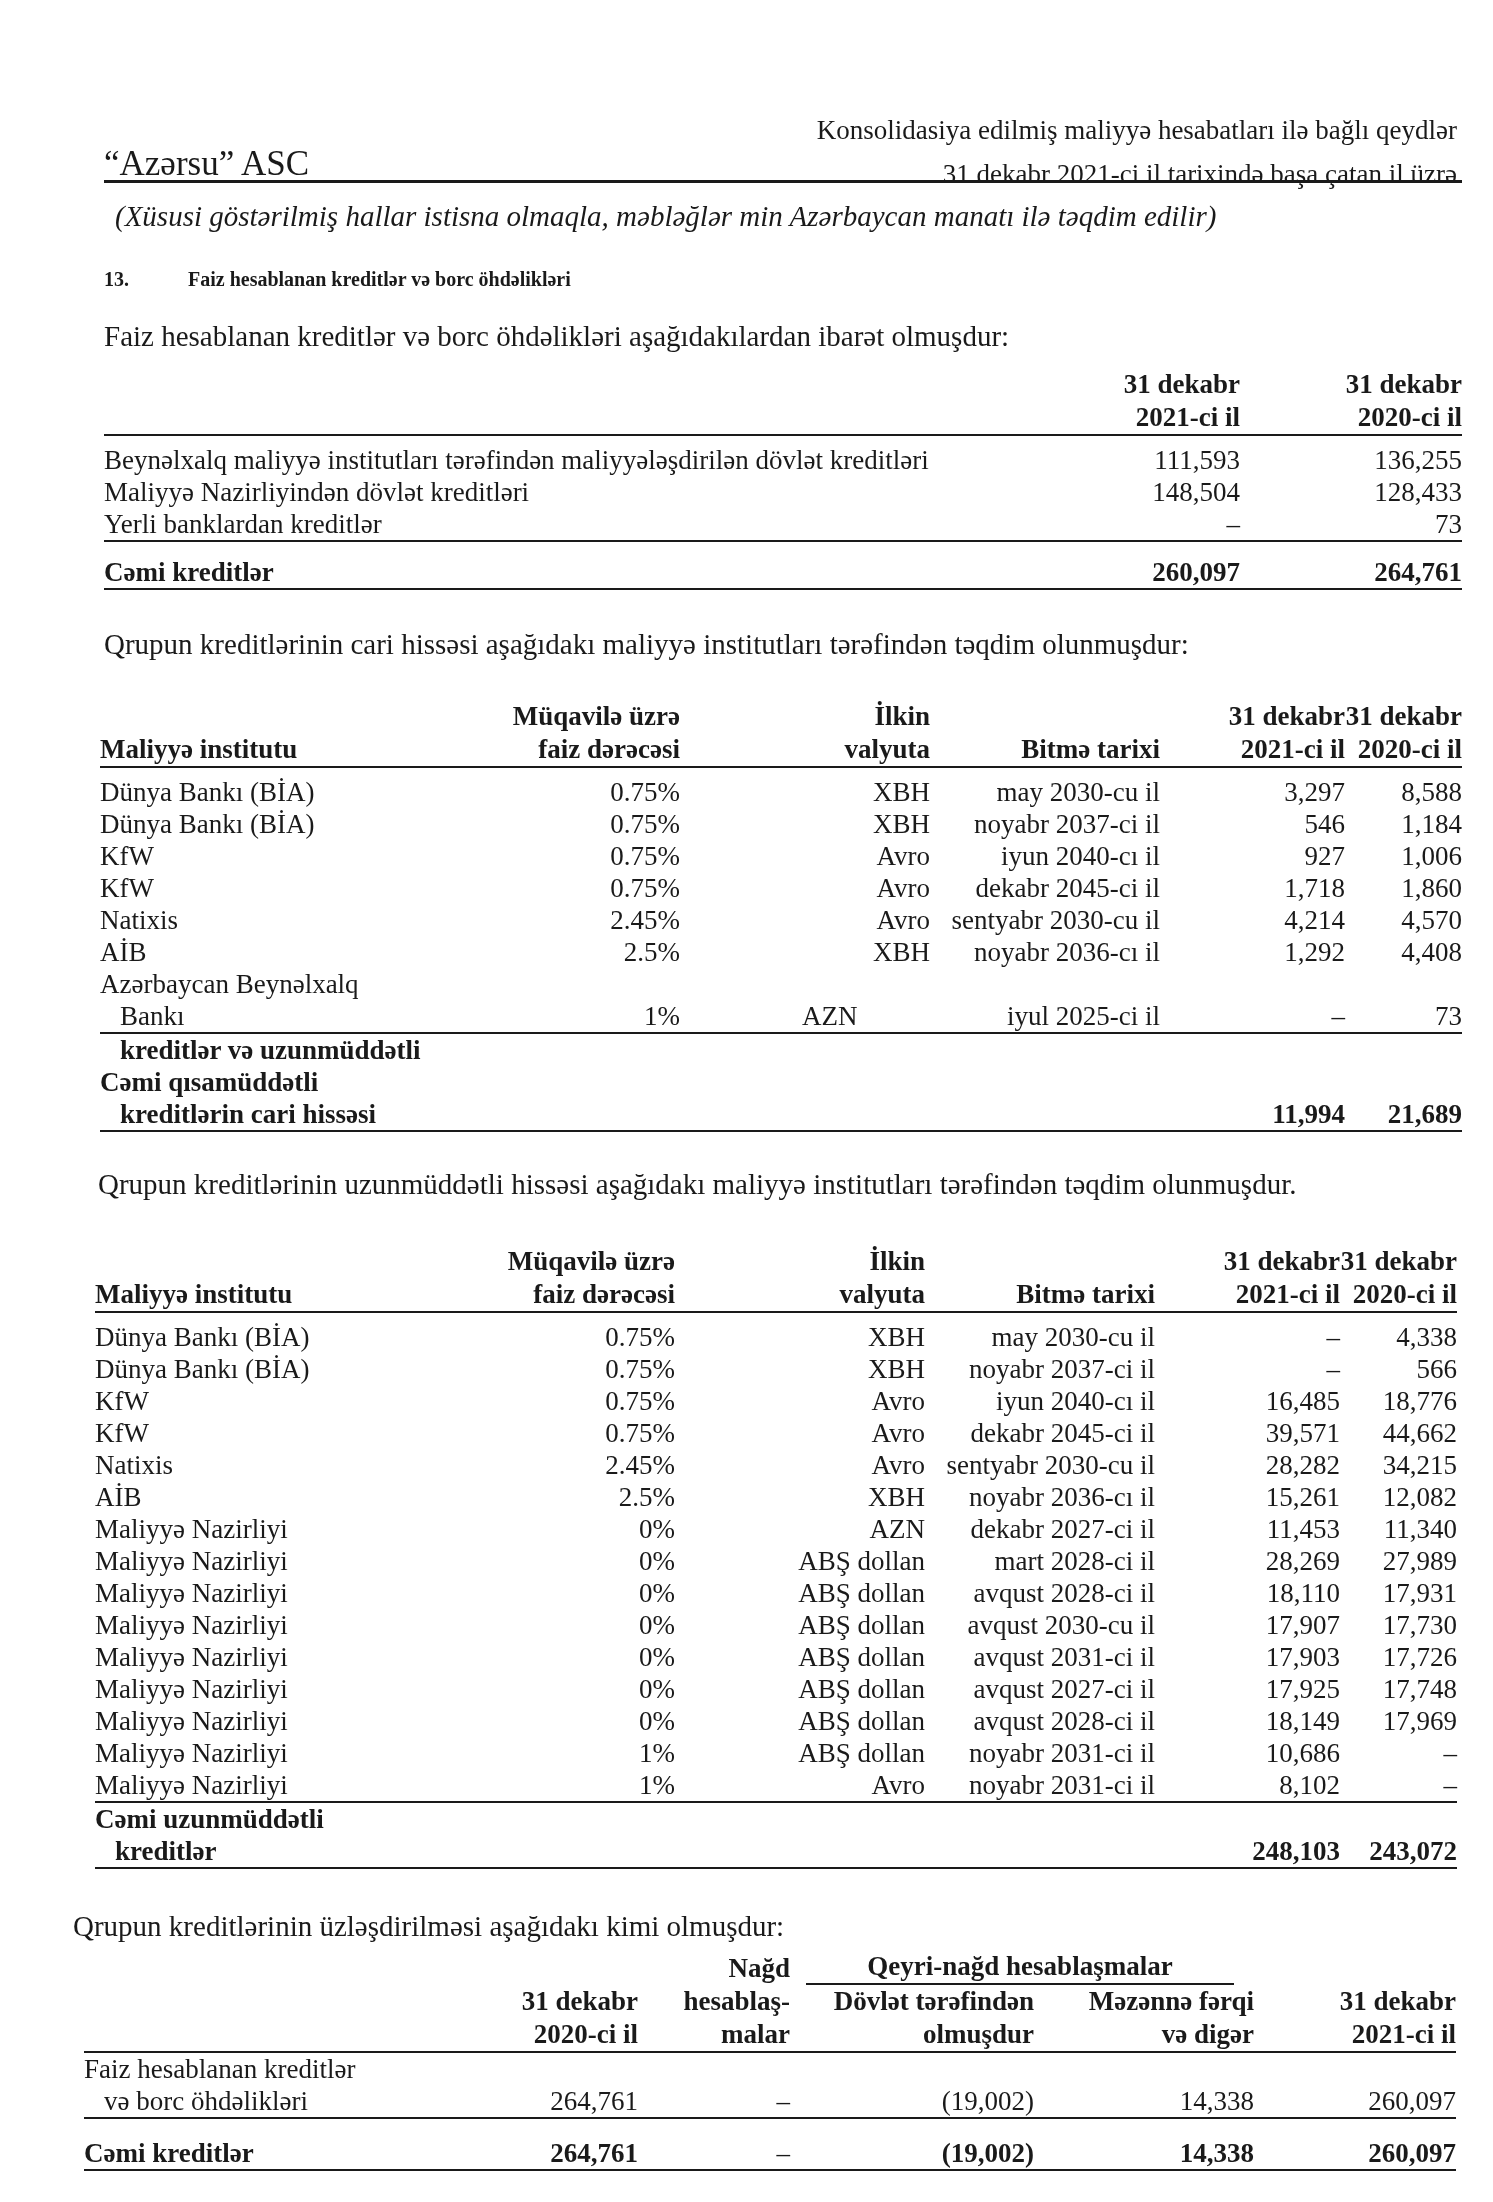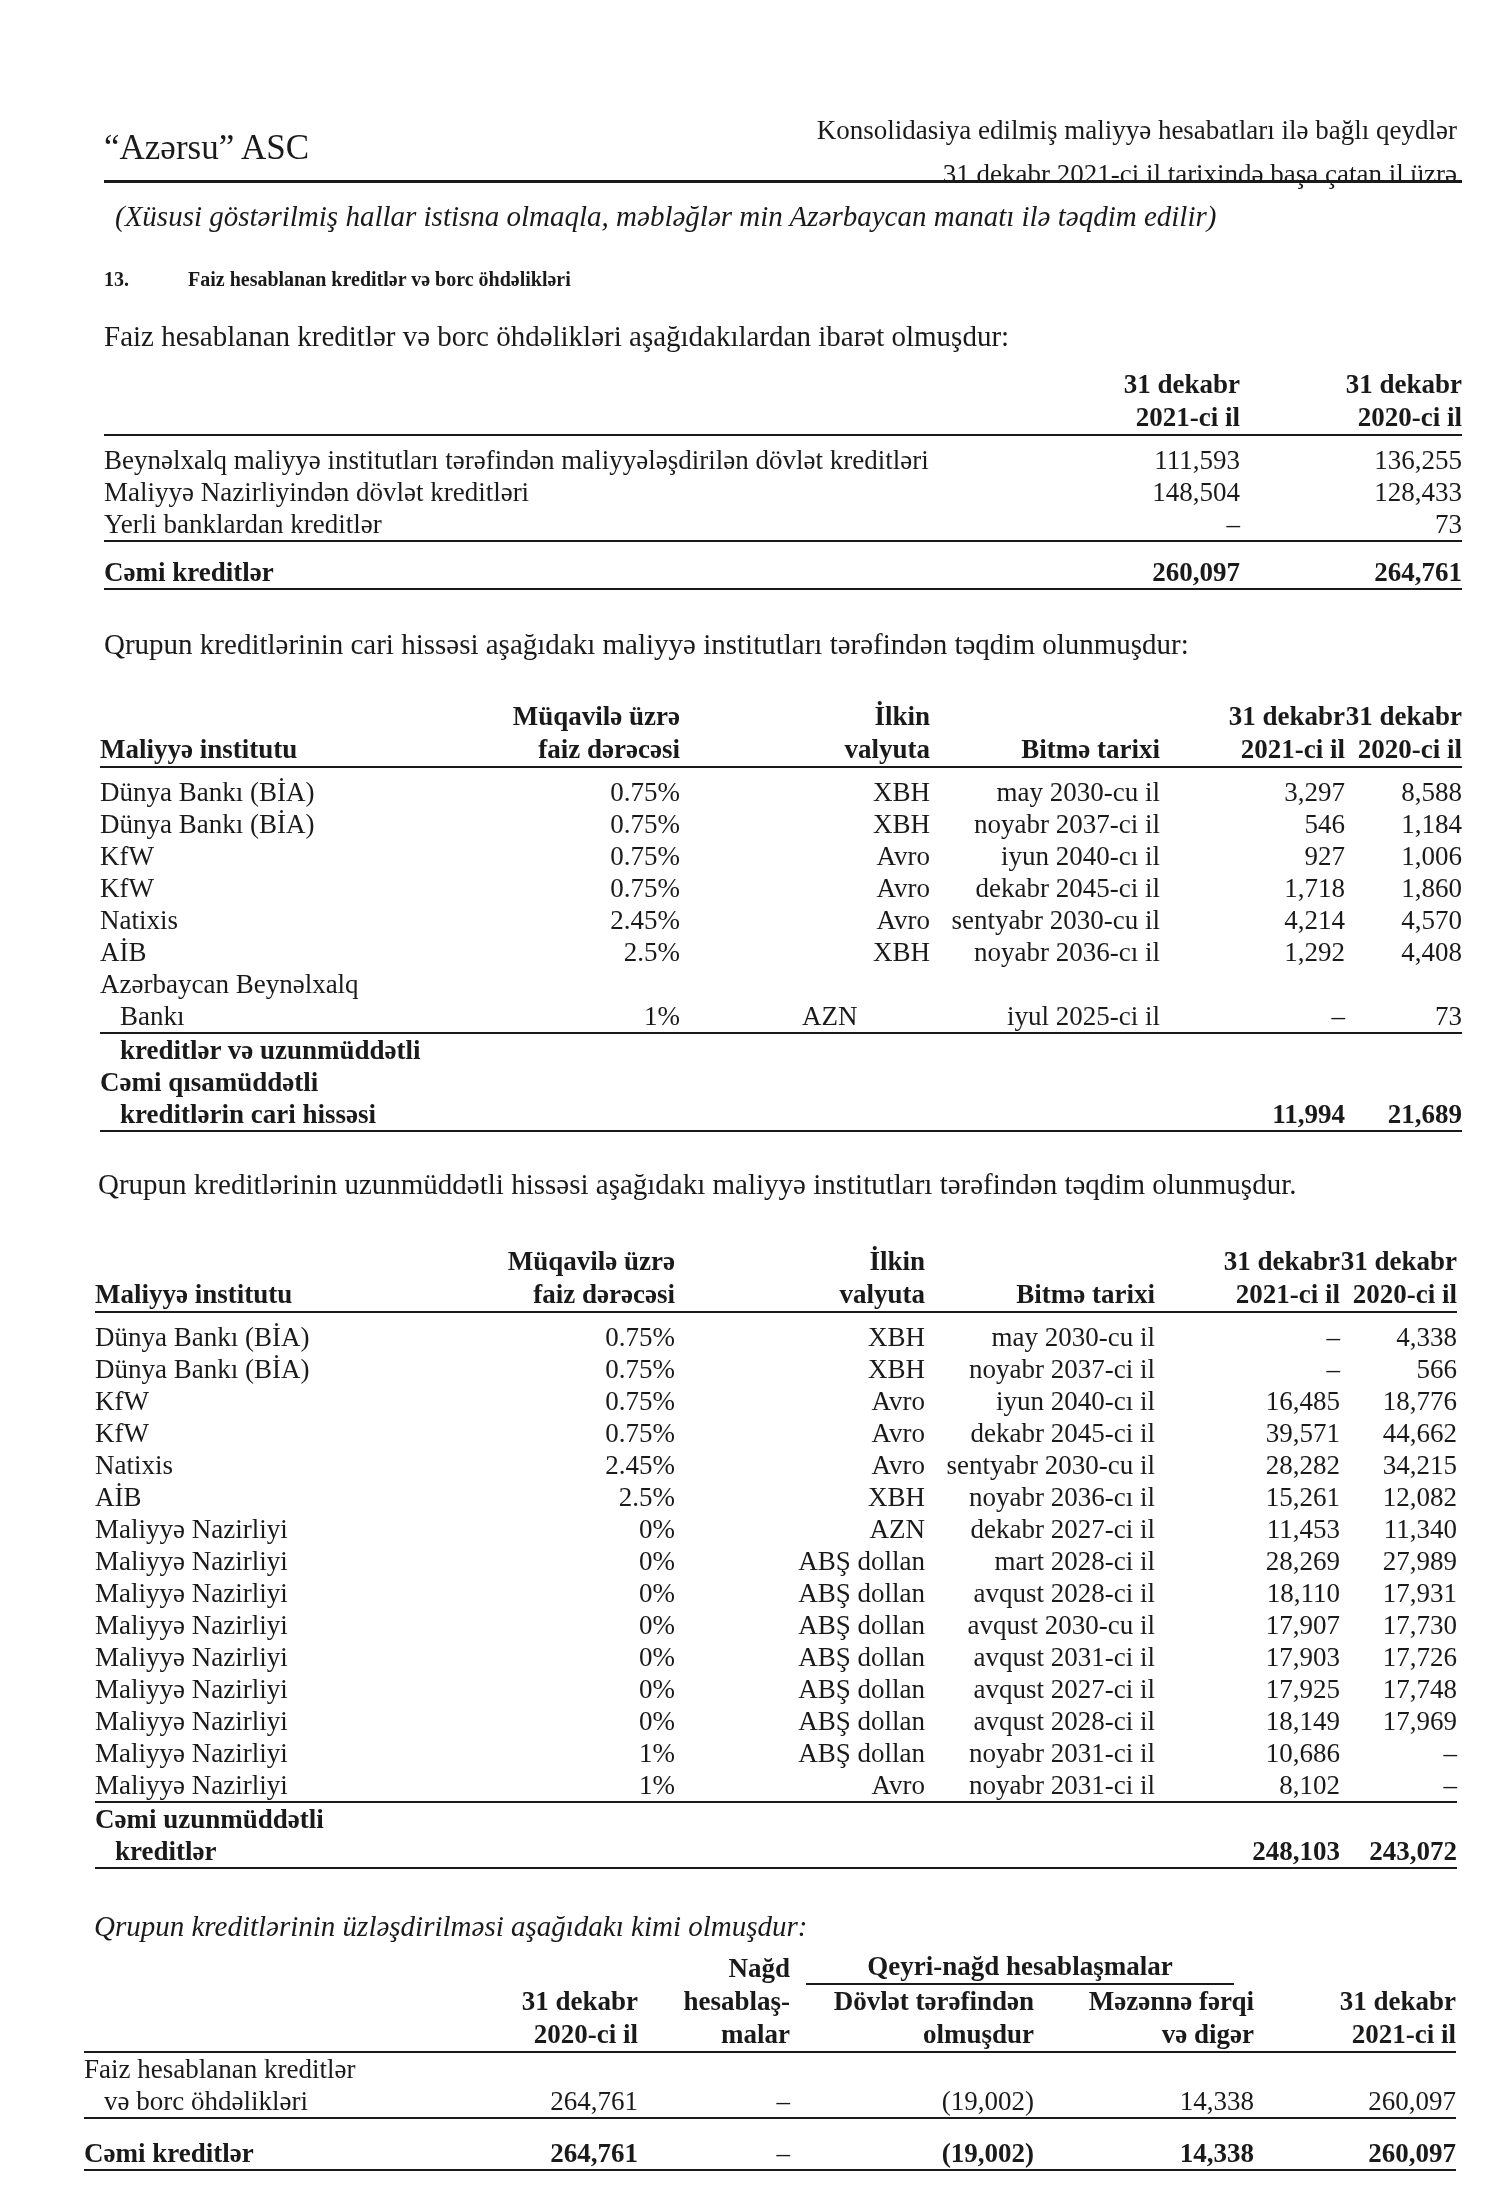--- a/index.html
+++ b/index.html
@@ -1,19 +1,19 @@
 <!DOCTYPE html>
 <html><head>
 <meta charset="utf-8">
 <style>
   html, body { margin:0; padding:0; background:#ffffff; }
   body { width:1493px; height:2202px; position:relative; overflow:hidden;
          font-family:"Liberation Serif","DejaVu Serif",serif; color:#1a1a1a; }
   .hdr-right { position:absolute; right:36px; text-align:right; font-size:27px; line-height:44px; }
-  .hdr-left { position:absolute; left:104px; top:128px; font-size:35px; }
+  .hdr-left { position:absolute; left:104px; top:144px; font-size:35px; }
   .rule { position:absolute; height:2px; background:#1a1a1a; }
   .rule.thick { height:3px; }
   .subtitle { position:absolute; left:115px; top:200px; font-size:29px; font-style:italic; }
   .section { position:absolute; left:104px; top:268px; font-size:20px; font-weight:bold; }
   .section .num { display:inline-block; width:84px; }
   .para { position:absolute; font-size:29px; }
   table { position:absolute; border-collapse:collapse; font-size:27px; }
   td, th { padding:0; vertical-align:bottom; white-space:nowrap; }
   th { font-weight:bold; line-height:33px; }
   td { line-height:32px; }
@@ -338,21 +338,21 @@
         <td class="b" colspan="6">Cəmi uzunmüddətli</td>
       </tr>
   <tr style="border-bottom:2px solid #1a1a1a;">
         <td class="b ind" colspan="4">kreditlər</td>
         <td class="r b">248,103</td>
         <td class="r b">243,072</td>
       </tr>
 </tbody>
   </table>
 
-<div class="para" style="left:94px; top:1910px;font-style:italic;">Qrupun kreditlərinin üzləşdirilməsi aşağıdakı kimi olmuşdur:</div>
+<div class="para" style="left:73px; top:1910px;">Qrupun kreditlərinin üzləşdirilməsi aşağıdakı kimi olmuşdur:</div>
 <table style="left:84px; top:1950px; width:1372px;">
   <colgroup>
       <col style="width:330px">
       <col style="width:224px">
       <col style="width:152px">
       <col style="width:244px">
       <col style="width:220px">
       <col style="width:202px">
     </colgroup>
   <tbody>

